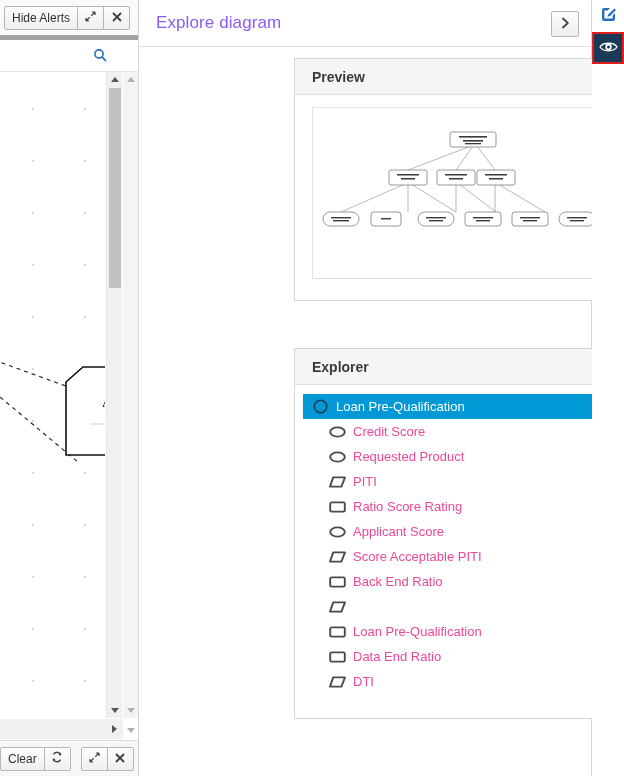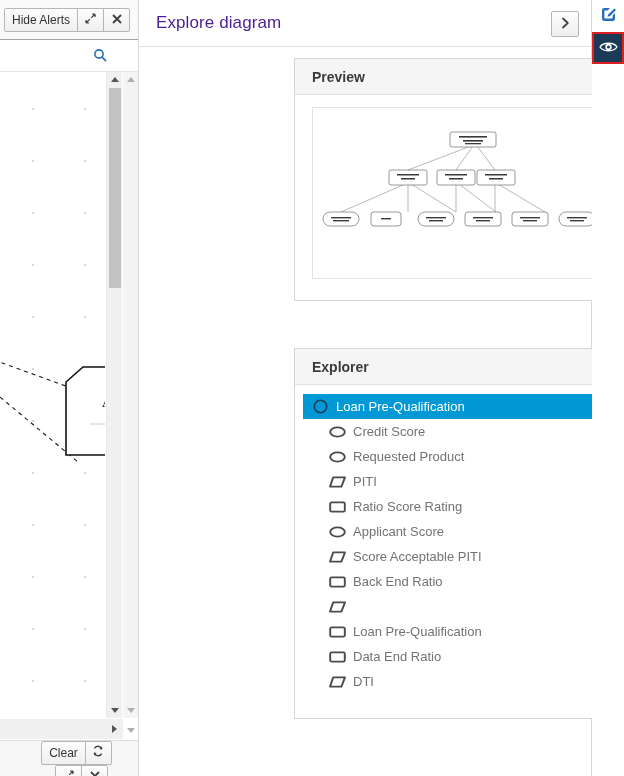--- a/index.html
+++ b/index.html
@@ -30,21 +30,21 @@
     background: #ffffff;
     border-right: 1px solid #d8d8d8;
     box-sizing: border-box;
     overflow: hidden;
   }
   .left-toolbar {
     position: absolute;
     left: 0; top: 0;
     width: 139px; height: 40px;
     background: #fafafa;
-    border-bottom: 1px solid #a3a3a3;
+    border-bottom: 5px solid #a3a3a3;
     box-sizing: border-box;
     display: flex;
     align-items: center;
     padding-left: 4px;
   }
   .btn {
     background: linear-gradient(to bottom, #fdfdfd 0%, #efefef 100%);
     border: 1px solid #b6b6b6;
     border-radius: 2px;
     color: #333;
@@ -177,21 +177,20 @@
 
   .left-bottom-toolbar {
     position: absolute;
     left: 0; top: 740px;
     width: 153px; height: 36px;
     background: #f7f7f7;
     border-top: 1px solid #dcdcdc;
     box-sizing: border-box;
     display: flex;
     align-items: center;
-    flex-direction: column;
   }
 
   
   .main {
     position: absolute;
     left: 139px; top: 0;
     width: 453px; height: 776px;
     background: #ffffff;
     box-sizing: border-box;
     border-right: 1px solid #d8d8d8;
@@ -199,21 +198,21 @@
   .main-header {
     position: relative;
     height: 47px;
     border-bottom: 1px solid #e0e0e0;
     box-sizing: border-box;
   }
   .main-title {
     position: absolute;
     left: 17px; top: 13px;
     font-size: 17px;
-    color: #4c1d95;
+    color: #8b5cf6;
     font-weight: normal;
     letter-spacing: 0.1px;
   }
   .header-next-btn {
     position: absolute;
     right: 12px; top: 11px;
     width: 26px; height: 24px;
     background: linear-gradient(to bottom, #fdfdfd 0%, #eeeeee 100%);
     border: 1px solid #b6b6b6;
     border-radius: 2px;
@@ -282,21 +281,21 @@
     width: 19px;
     height: 16px;
     flex: 0 0 19px;
     display: flex;
     align-items: center;
     justify-content: center;
     margin-right: 6px;
   }
   .tree-label {
     font-size: 13px;
-    color: #737373;
+    color: #ec4899;
     white-space: nowrap;
   }
 
   
   .right-rail {
     position: absolute;
     left: 592px; top: 0;
     width: 32px; height: 776px;
     background: #ffffff;
     box-sizing: border-box;

